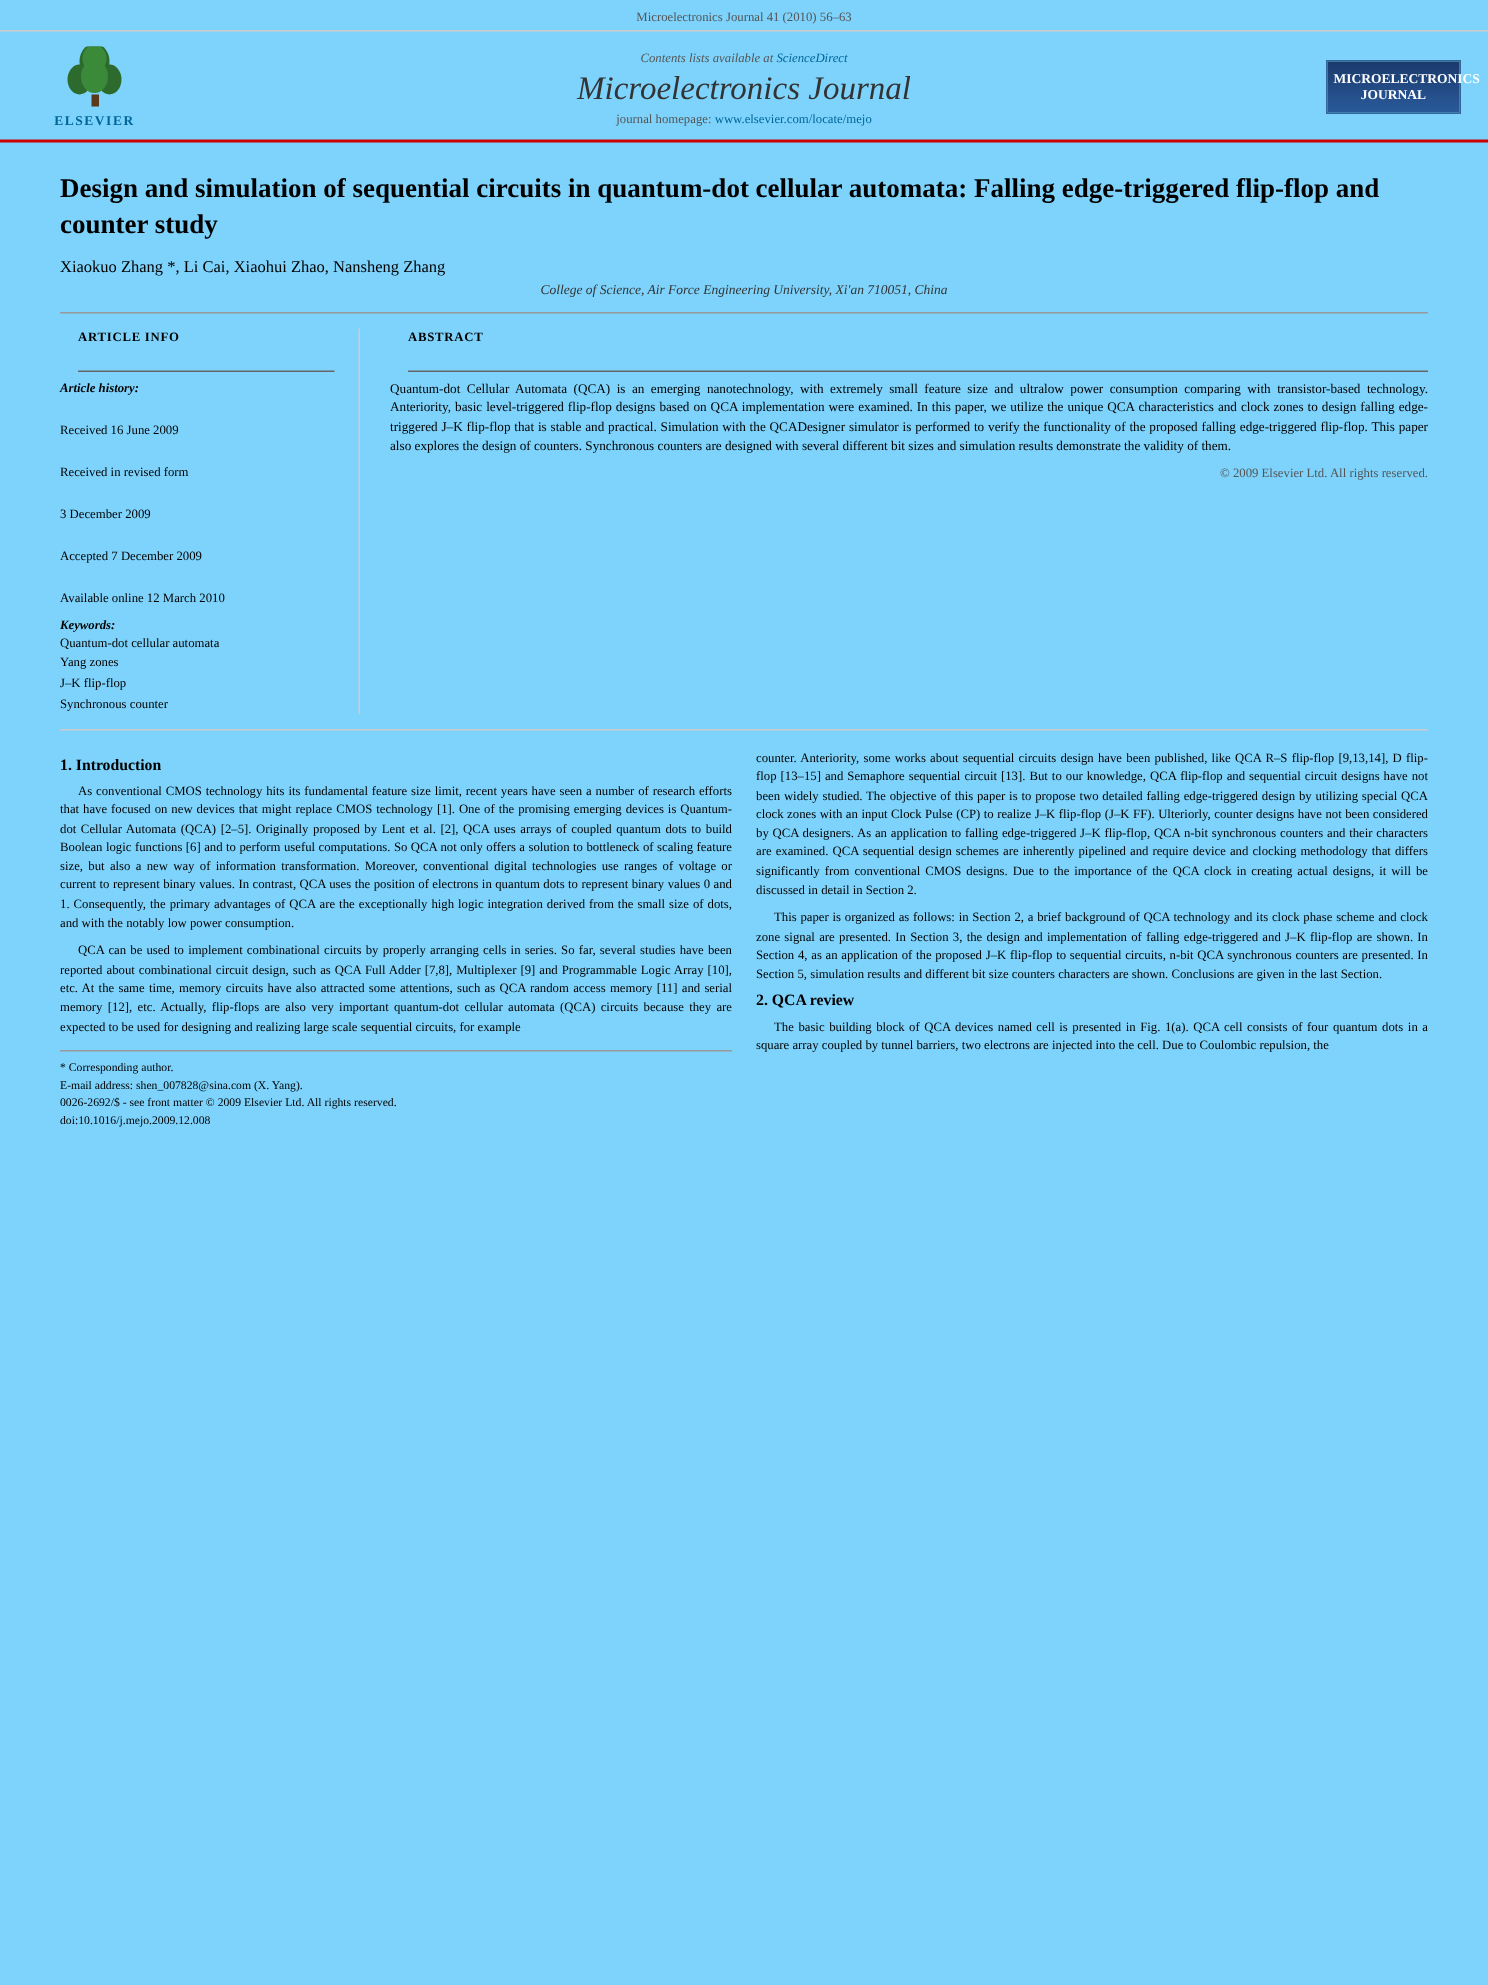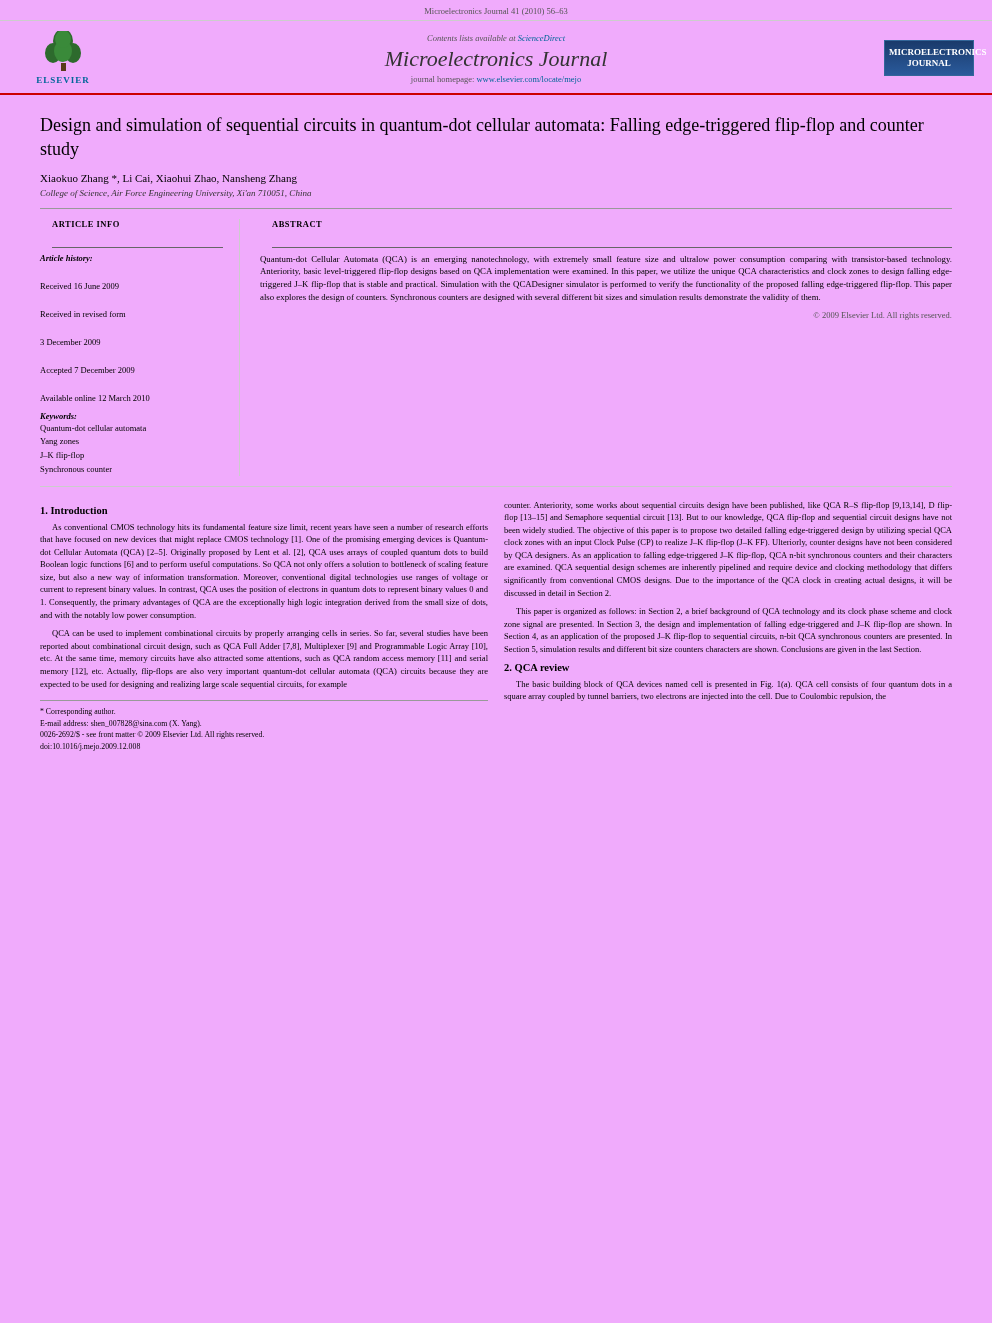--- a/index.html
+++ b/index.html
@@ -8,21 +8,21 @@
       font-family: 'Times New Roman', Times, serif;
       font-size: 9.5px;
       color: #000;
       width: 992px;
       min-height: 1323px;
     }
 
     .page {
       width: 992px;
       min-height: 1323px;
-      background: #f0abfc;
+      background: #7dd3fc;
       padding: 0;
     }
 
     
     .top-bar {
       text-align: center;
       font-size: 8.5px;
       color: #555;
       padding: 6px 0 4px 0;
       border-bottom: 1px solid #ccc;
@@ -107,34 +107,35 @@
       padding: 0 40px;
     }
 
     
     .article-title-section {
       padding: 18px 0 10px 0;
       border-bottom: 1px solid #999;
     }
     .article-title {
       font-size: 18px;
-      font-weight: normal;
+      font-weight: bold;
       color: #000;
       line-height: 1.35;
       margin-bottom: 10px;
     }
     .article-authors {
       font-size: 11px;
       color: #000;
       margin-bottom: 4px;
     }
     .article-affil {
       font-size: 9px;
       color: #333;
       font-style: italic;
+      text-align: center;
     }
 
     
     .info-area {
       display: flex;
       padding: 10px 0;
       border-bottom: 1px solid #ccc;
       gap: 20px;
     }
     .article-info {

